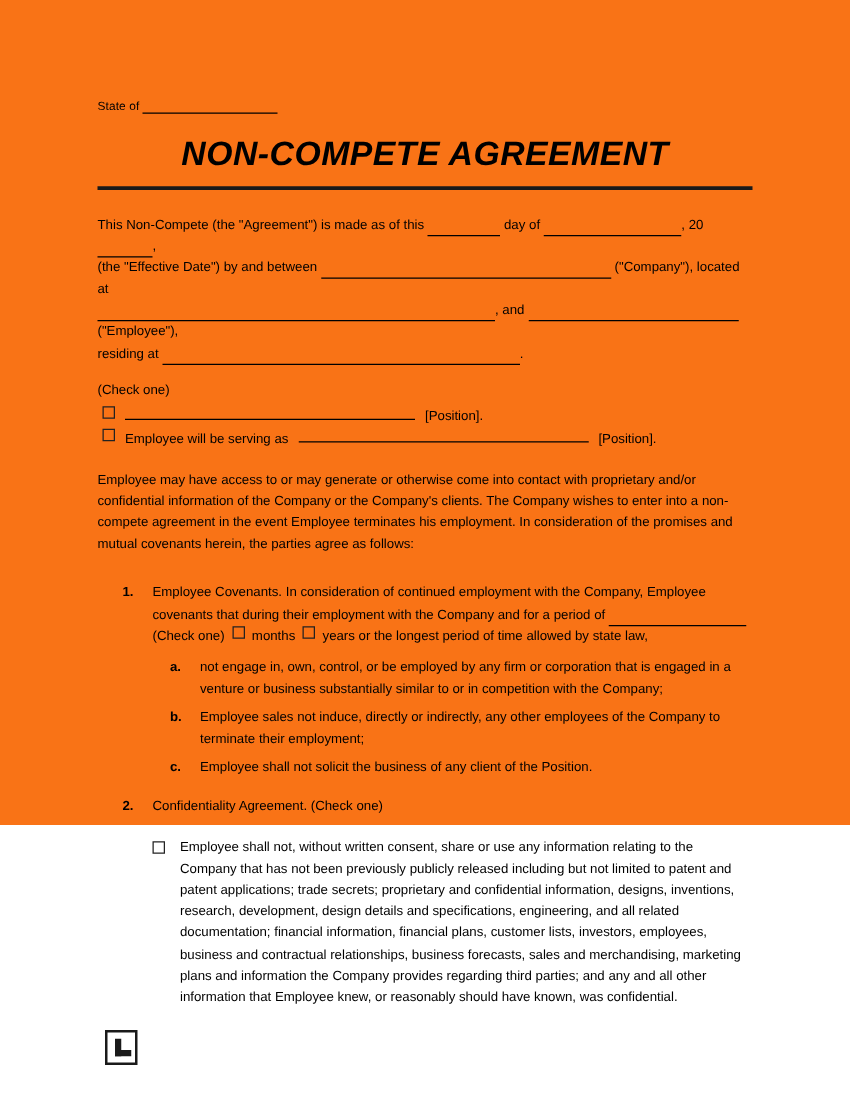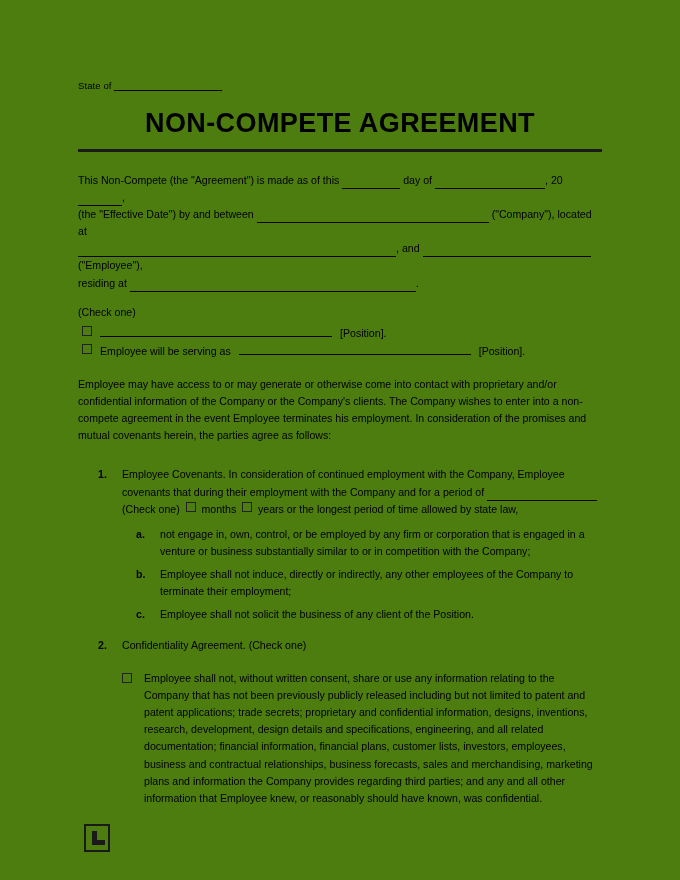--- a/index.html
+++ b/index.html
@@ -12,22 +12,22 @@
     height: 880px;
     font-family: "Liberation Sans", sans-serif;
     color: #000000;
     position: relative;
     overflow: hidden;
   }
   .page {
     position: absolute;
     left: 0; top: 0;
     width: 680px;
-    height: 880px;
-    background: #4d7c0f;
+    height: 660px;
+    background: #f97316;
   }
   .content {
     position: absolute;
     left: 78px;
     top: 80px;
     width: 524px;
   }
   .state-line {
     font-size: 9.5px;
     letter-spacing: 0.1px;
@@ -40,20 +40,21 @@
     height: 10px;
     vertical-align: bottom;
   }
   h1.doc-title {
     font-size: 27px;
     font-weight: bold;
     text-align: center;
     letter-spacing: 0.4px;
     margin: 0 0 10px 0;
     line-height: 1.1;
+    font-style: italic;
   }
   .title-rule {
     border-top: 3.5px solid #1a1a1a;
     margin: 6px 0 20px 0;
   }
   p.body-text {
     font-size: 10.6px;
     line-height: 1.62;
     margin: 0 0 12px 0;
     text-align: left;
@@ -240,21 +241,21 @@
         <span>years or the longest period of time allowed by state law,</span>
         <br>
 
         <ol class="alpha">
           <li class="sub">
             <span class="alpha-num">a.</span>
             <span>not engage in, own, control, or be employed by any firm or corporation that is engaged in a venture or business substantially similar to or in competition with the Company;</span>
           </li>
           <li class="sub">
             <span class="alpha-num">b.</span>
-            <span>Employee shall not induce, directly or indirectly, any other employees of the Company to terminate their employment;</span>
+            <span>Employee sales not induce, directly or indirectly, any other employees of the Company to terminate their employment;</span>
           </li>
           <li class="sub">
             <span class="alpha-num">c.</span>
             <span>Employee shall not solicit the business of any client of the Position.</span>
           </li>
         </ol>
       </li>
 
       <li class="clause">
         <span class="num">2.</span>

